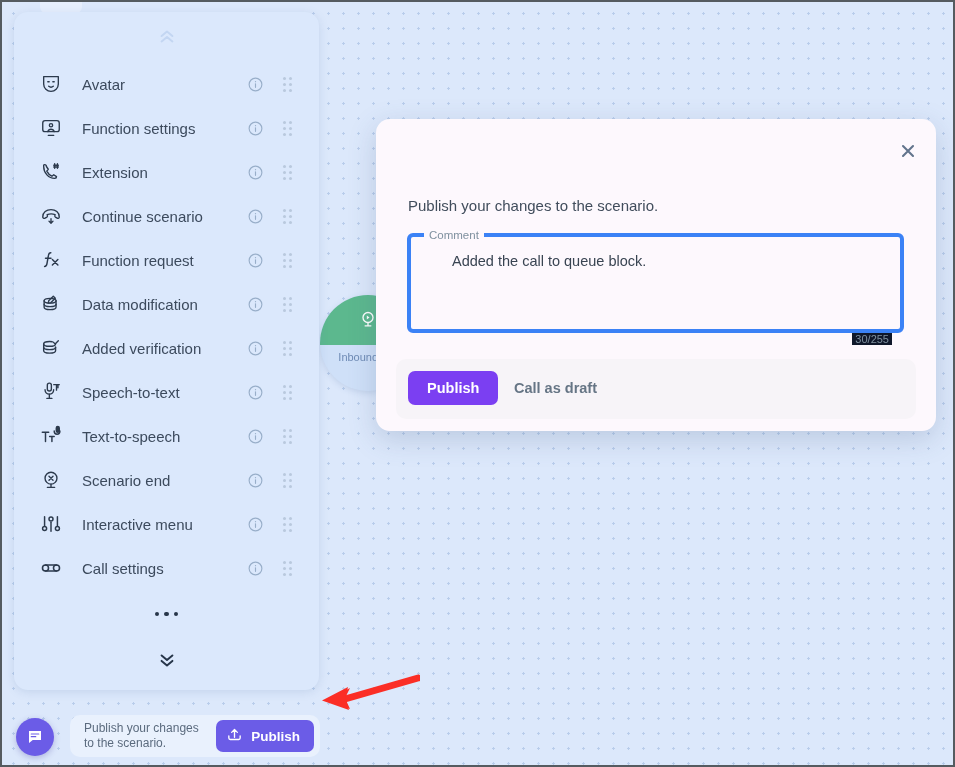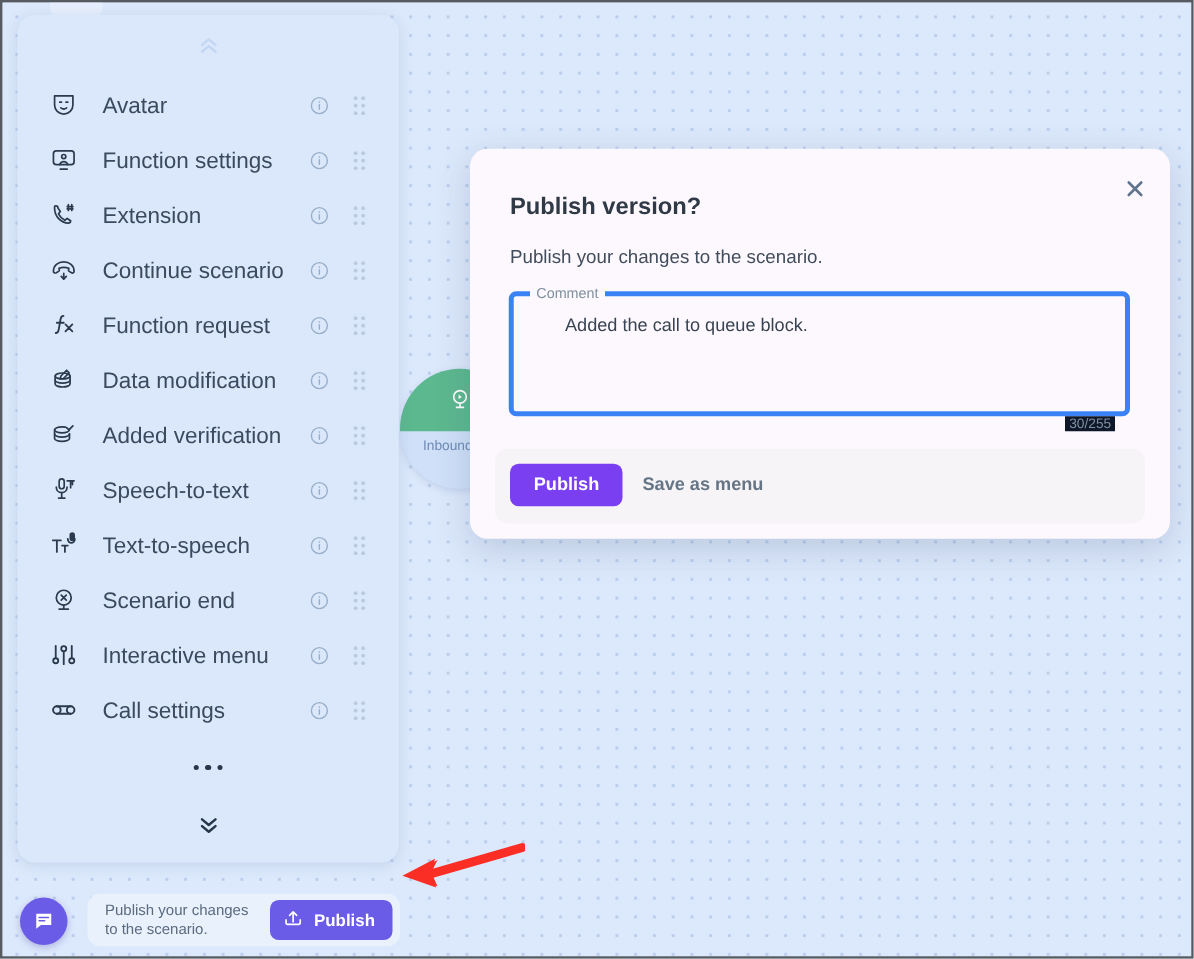--- a/index.html
+++ b/index.html
@@ -58,21 +58,21 @@
   }
   .node-icon {
     width: 30px; height: 30px;
     display: flex; align-items: center; justify-content: center;
     color: #2c3a4d;
     flex: 0 0 30px;
   }
   .node-label {
     flex: 1 1 auto;
     margin-left: 16px;
-    font-size: 18px;
+    font-size: 15px;
     color: #3c4a5d;
     white-space: nowrap;
   }
   .node-info {
     flex: 0 0 auto;
     width: 20px; height: 20px;
     color: #98aec9;
     display: flex; align-items: center; justify-content: center;
   }
   .node-grip {
@@ -667,32 +667,31 @@
       </svg>
     </div>
   </div>
 
   <div id="modal">
     <div id="modal-close">
       <svg width="14" height="14" viewBox="0 0 14 14" fill="none" stroke="currentColor" stroke-width="2.1" stroke-linecap="round">
           <path d="M2 2l10 10M12 2L2 12"></path>
         </svg>
     </div>
-    <div id="modal-title">Publish version?</div>
     <div id="modal-subtitle">Publish your changes to the scenario.</div>
 
     <div id="comment-field">
       <span id="comment-legend">Comment</span>
       <textarea id="comment-value" placeholder="" style="">Added the call to queue block.</textarea>
       <span id="comment-counter">30/255</span>
     </div>
 
     <div id="modal-footer">
       <button id="publish-btn">Publish</button>
-      <button id="draft-btn">Save as menu</button>
+      <button id="draft-btn">Call as draft</button>
     </div>
   </div>
 
   <div id="chat-fab">
     <svg width="18" height="18" viewBox="0 0 24 24" fill="currentColor">
       <path d="M4 4h16v12H9l-5 4z"></path>
       <path d="M7 8h10M7 11.5h6" stroke="#6b5ce7" stroke-width="1.6" stroke-linecap="round" fill="none"></path>
     </svg>
   </div>
 

